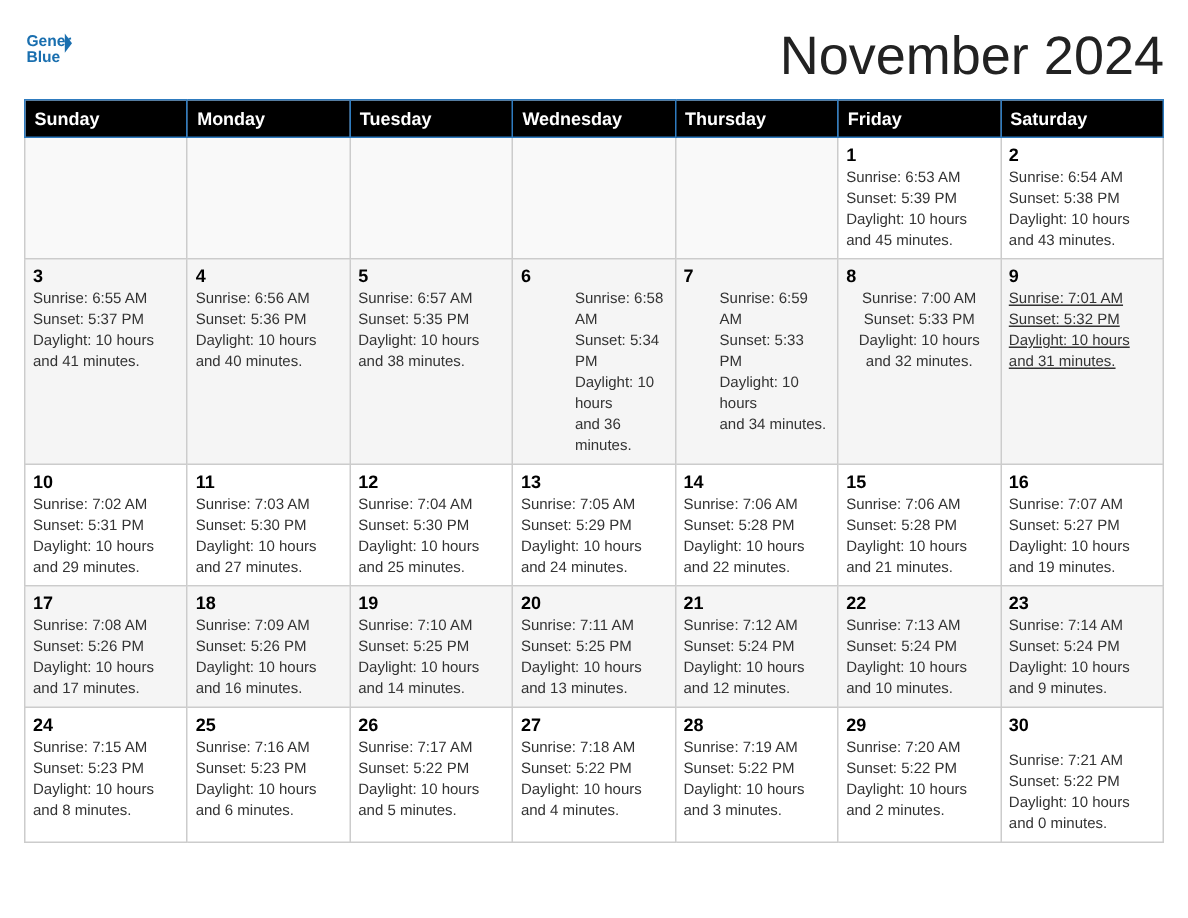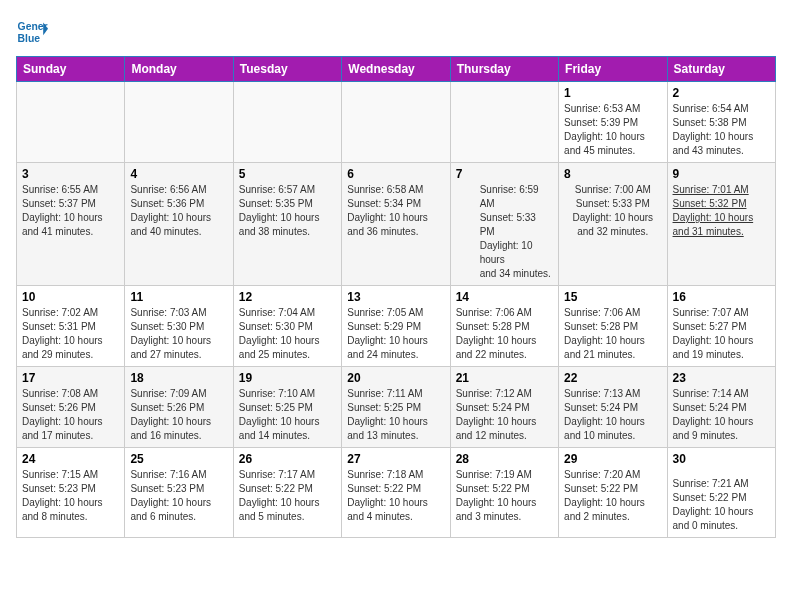--- a/index.html
+++ b/index.html
@@ -34,21 +34,21 @@
     .location {
       font-size: 15px;
       color: #444;
     }
     .calendar {
       width: 100%;
       border-collapse: collapse;
       font-size: 10.5px;
     }
     .calendar th {
-      background: #a21caf;
+      background: #000000;
       color: #fff;
       text-align: left;
       padding: 5px 6px;
       font-size: 12px;
       font-weight: bold;
       border: 1px solid #2e7bbf;
     }
     .calendar td {
       border: 1px solid #ccc;
       vertical-align: top;
@@ -79,20 +79,21 @@
 
 <div class="header">
   <div class="logo">
     <svg class="logo-icon" viewBox="0 0 40 40">
       <text x="2" y="18" font-size="13" font-weight="bold" fill="#1a6faf">General</text>
       <text x="2" y="32" font-size="13" font-weight="bold" fill="#1a6faf">Blue</text>
       <polygon points="34,8 40,16 34,24" fill="#1a6faf"></polygon>
     </svg>
   </div>
   <div class="title-block">
+    <div class="month-title">November 2024</div>
   </div>
 </div>
 
 <table class="calendar">
   <thead>
     <tr>
         <th>Sunday</th>
         <th>Monday</th>
         <th>Tuesday</th>
         <th>Wednesday</th>
@@ -140,21 +141,21 @@
         </td>
         <td>
           <span class="day-num">5</span>
           <div class="day-info" style="white-space: pre-line;">Sunrise: 6:57 AM
 Sunset: 5:35 PM
 Daylight: 10 hours
 and 38 minutes.</div>
         </td>
         <td>
           <span class="day-num">6</span>
-          <div class="day-info" style="white-space: pre-line;">Sunrise: 6:58 AM
+          <div class="day-info" style="white-space: pre-line; margin-left: 36px;">Sunrise: 6:58 AM
 Sunset: 5:34 PM
 Daylight: 10 hours
 and 36 minutes.</div>
         </td>
         <td>
           <span class="day-num">7</span>
           <div class="day-info" style="white-space: pre-line; margin-left: 24px;">Sunrise: 6:59 AM
 Sunset: 5:33 PM
 Daylight: 10 hours
 and 34 minutes.</div>

